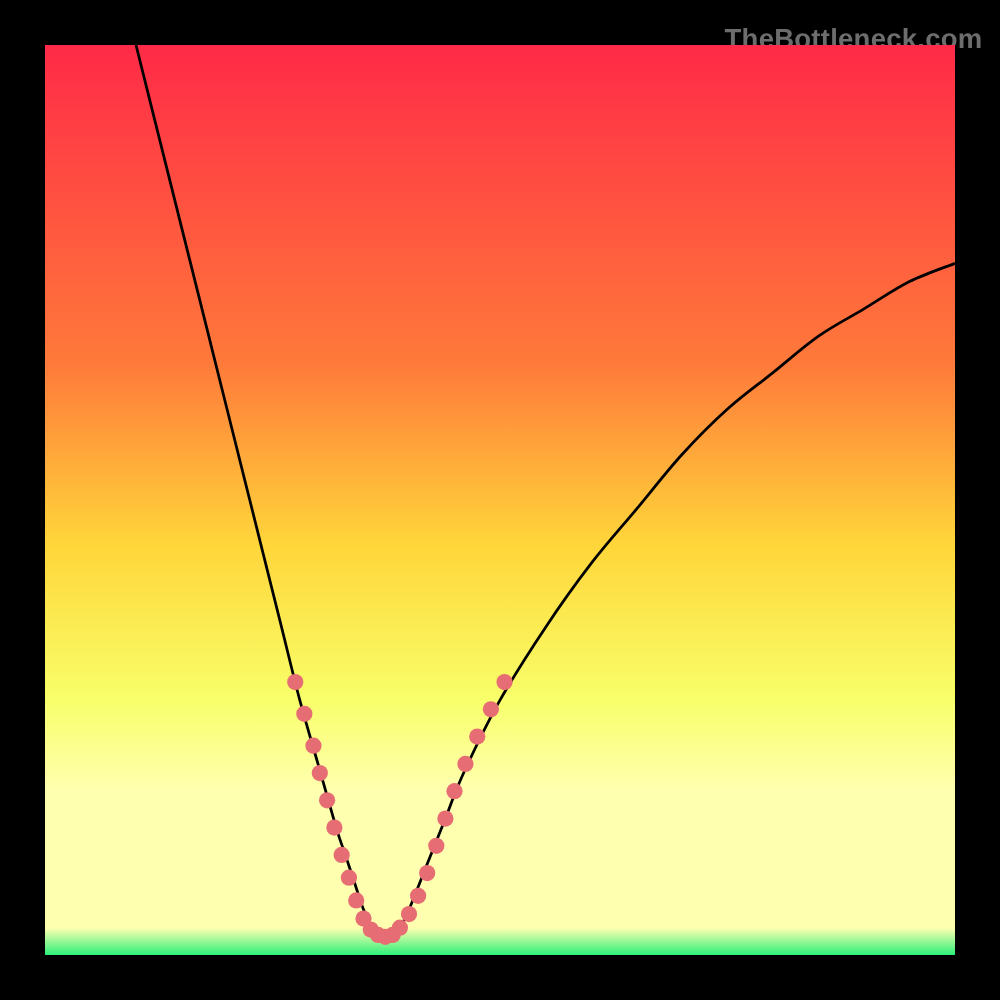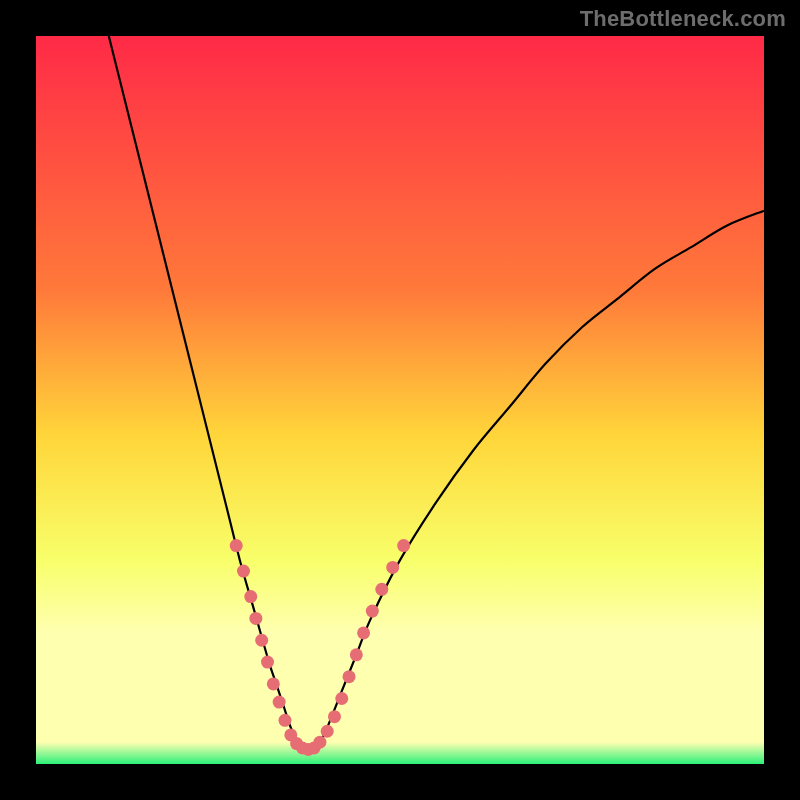--- a/index.html
+++ b/index.html
@@ -25,21 +25,21 @@
     width: 728px;
     height: 728px;
     overflow: hidden;
   }
   .gradient-bg {
     position: absolute;
     inset: 0;
   }
   .watermark {
     position: absolute;
-    top: 6px;
+    top: 18px;
     right: 14px;
     font-family: Arial, Helvetica, sans-serif;
     font-size: 22px;
     font-weight: 600;
     color: #6d6d6d;
     letter-spacing: 0.2px;
   }
   svg.curve {
     position: absolute;
     inset: 0;

